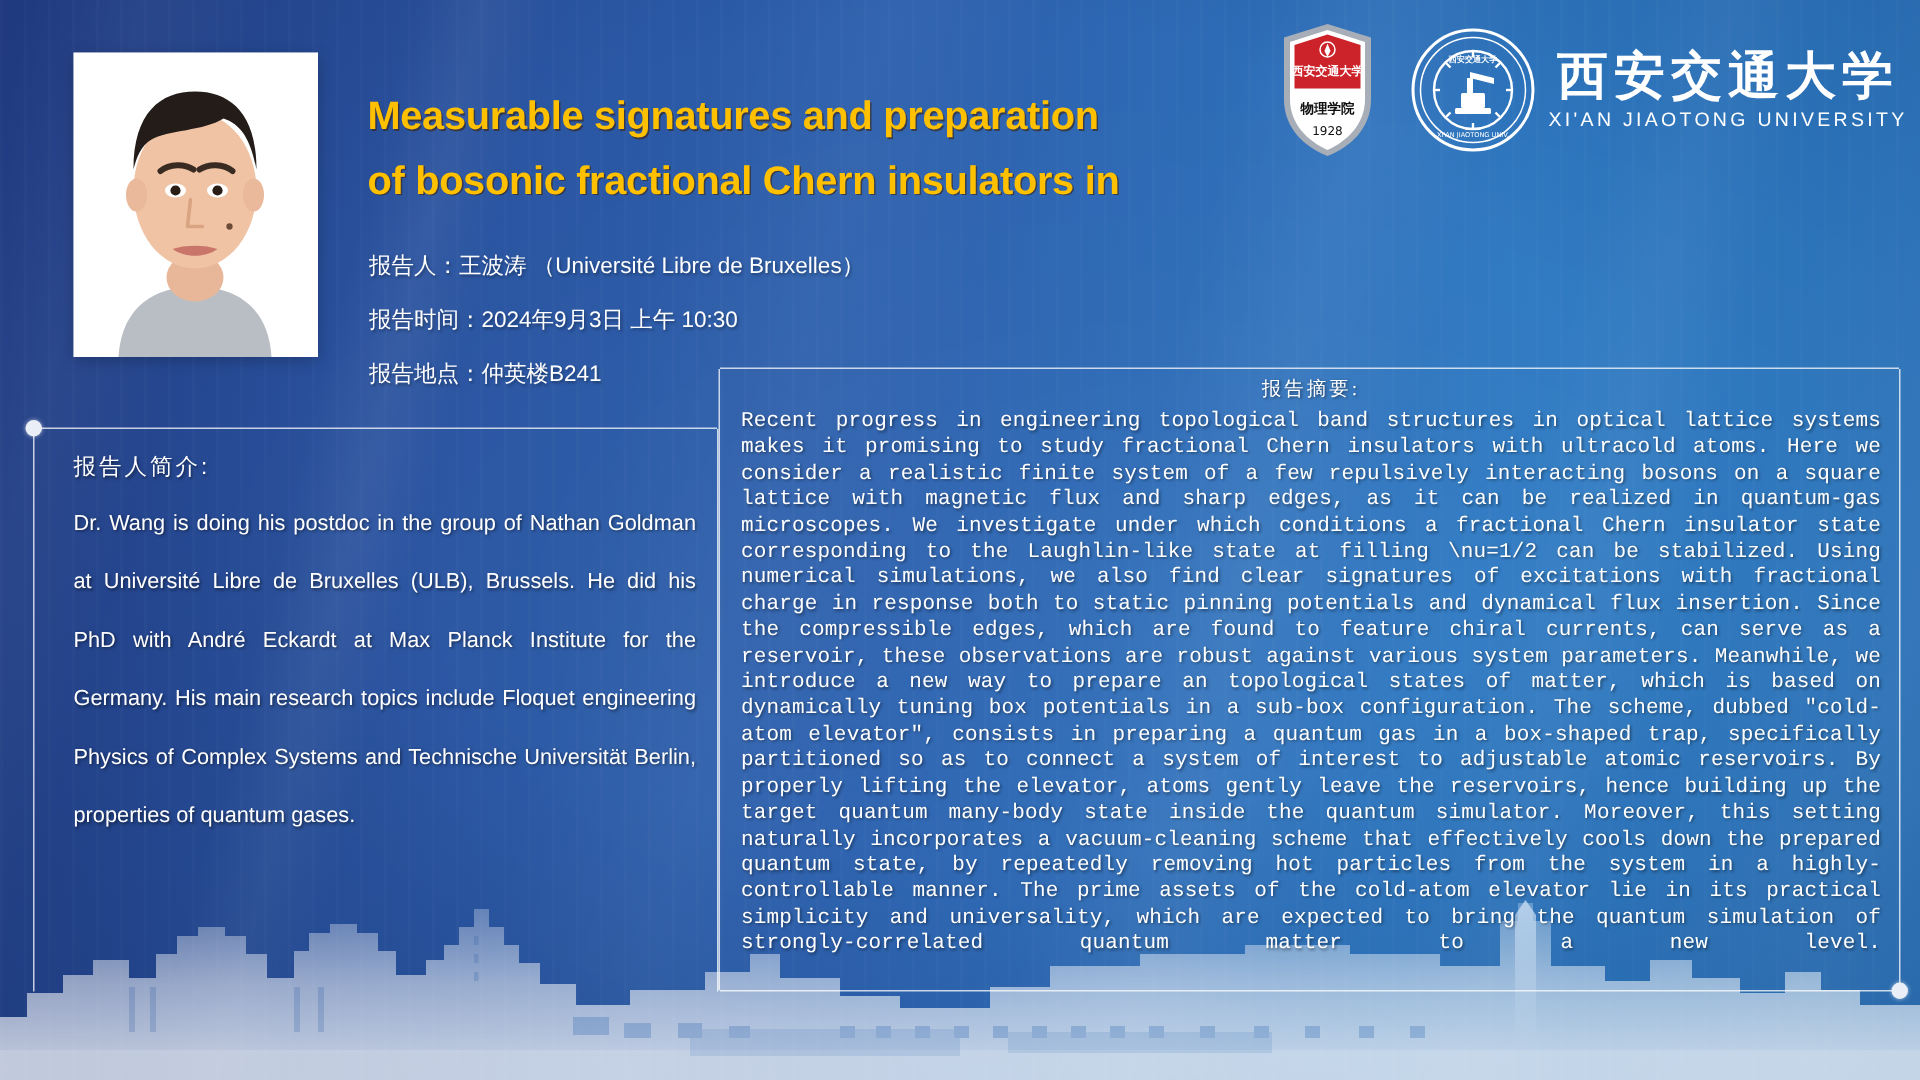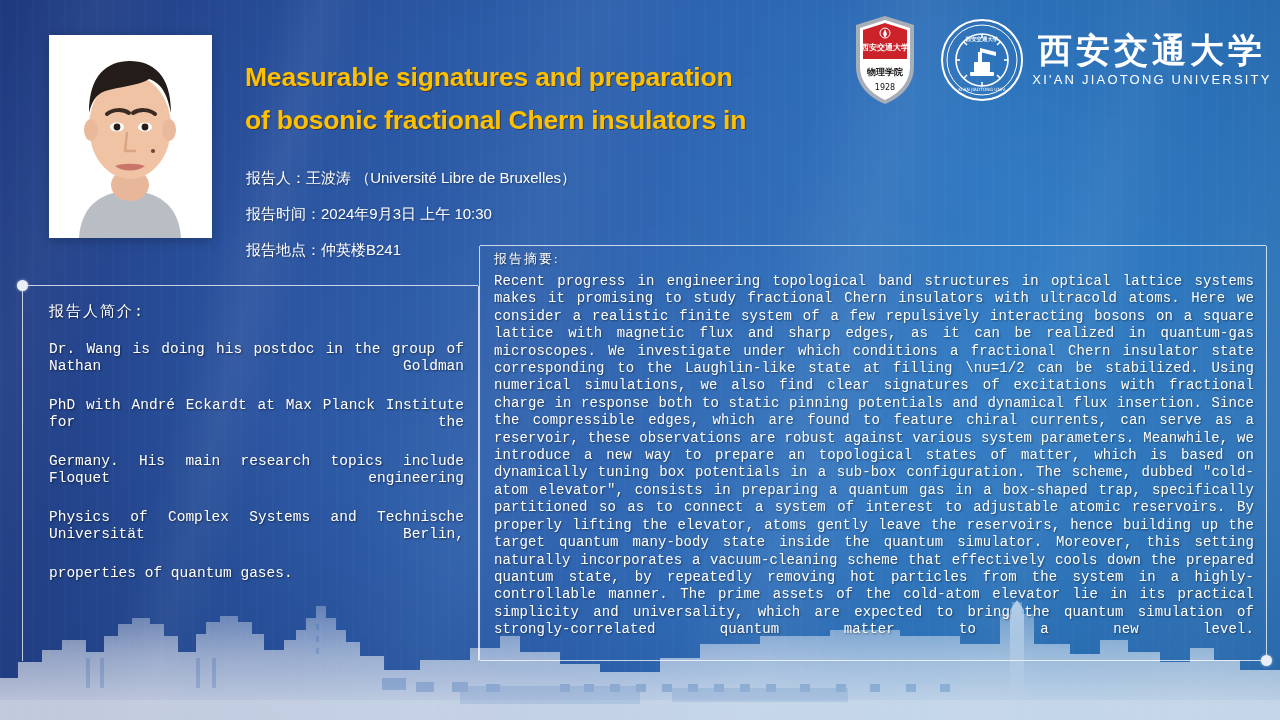--- a/index.html
+++ b/index.html
@@ -54,35 +54,35 @@
   
   .panel{position:absolute;border:1px solid rgba(255,255,255,.75);}
   .panel .dot{position:absolute;width:11px;height:11px;border-radius:50%;
     background:#e9eef7;box-shadow:0 0 3px rgba(255,255,255,.6);}
 
   #bio-panel{left:22px;top:285px;width:455px;height:375px;border-right:none;border-bottom:none;}
   #bio-panel .dot{left:-6px;top:-6px;}
   #bio-panel .edge-r{position:absolute;right:-1px;top:0;bottom:0;width:1px;background:rgba(255,255,255,.75);}
 
   .bio-inner{position:absolute;left:26px;top:16px;right:14px;color:#fff;
-    font-family:Liberation Mono, monospace;}
+    font-family:Liberation Sans, sans-serif;}
   .bio-head{font-size:15px;letter-spacing:2px;margin-bottom:20px;
     text-shadow:1px 1px 2px rgba(0,0,0,.5);}
   .bio-body p{margin:0 0 22px 0;font-size:14.5px;line-height:17px;
     text-align:justify;text-align-last:justify;text-shadow:1px 1px 2px rgba(0,0,0,.5);}
   .bio-body p.last{text-align-last:left;}
 
   #abs-panel{left:480px;top:246px;width:786px;height:414px;border-left:none;border-top:none;}
   #abs-panel .dot{right:-6px;bottom:-6px;}
   #abs-panel .edge-t{position:absolute;left:0;right:0;top:-1px;height:1px;background:rgba(255,255,255,.75);}
   #abs-panel .edge-l{position:absolute;left:-1px;top:0;bottom:0;width:1px;background:rgba(255,255,255,.75);}
 
   .abs-inner{position:absolute;left:14px;top:4px;right:12px;color:#fff;}
   .abs-head{font-family:"Liberation Serif", serif;font-size:13px;letter-spacing:2px;
-    margin-bottom:5px;text-shadow:1px 1px 2px rgba(0,0,0,.5);}
+    margin-bottom:5px;text-shadow:1px 1px 2px rgba(0,0,0,.5);text-align:center;}
   .abs-body{font-family:Liberation Mono, monospace;font-size:14px;line-height:17.4px;
     text-align:justify;text-align-last:justify;letter-spacing:.1px;
     text-shadow:1px 1px 2px rgba(0,0,0,.45);}
 </style>
 </head>
 <body>
 
 <div id="stage">
 
   <div class="bg-base"></div>
@@ -242,20 +242,21 @@
     </svg>
   </div>
 
   <div class="panel" id="bio-panel">
     <span class="dot"></span>
     <span class="edge-r"></span>
     <div class="bio-inner">
       <div class="bio-head">报告人简介:</div>
       <div class="bio-body">
         <p>Dr. Wang is doing his postdoc in the group of Nathan Goldman</p>
+        <p>at Université Libre de Bruxelles (ULB), Brussels. He did his</p>
         <p>PhD with André Eckardt at Max Planck Institute for the</p>
         <p>Germany. His main research topics include Floquet engineering</p>
         <p>Physics of Complex Systems and Technische Universität Berlin,</p>
         <p class="last">properties of quantum gases.</p>
       </div>
     </div>
   </div>
 
   <div class="panel" id="abs-panel">
     <span class="dot"></span>

